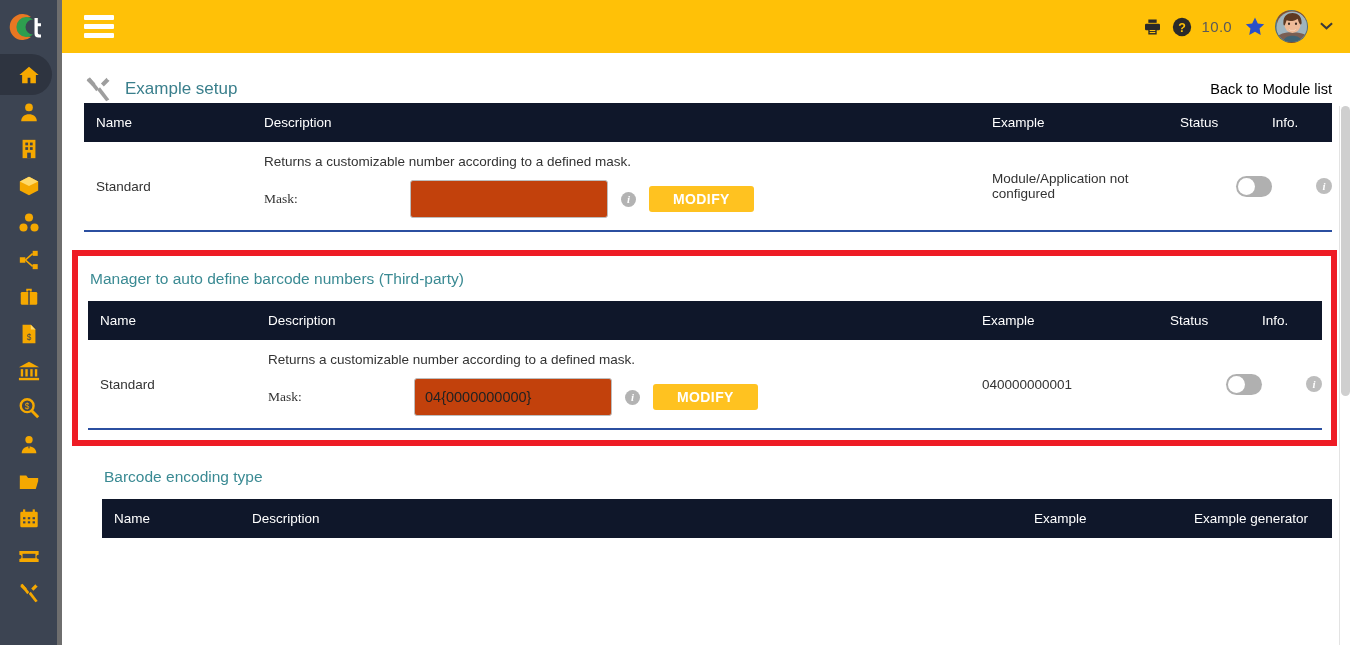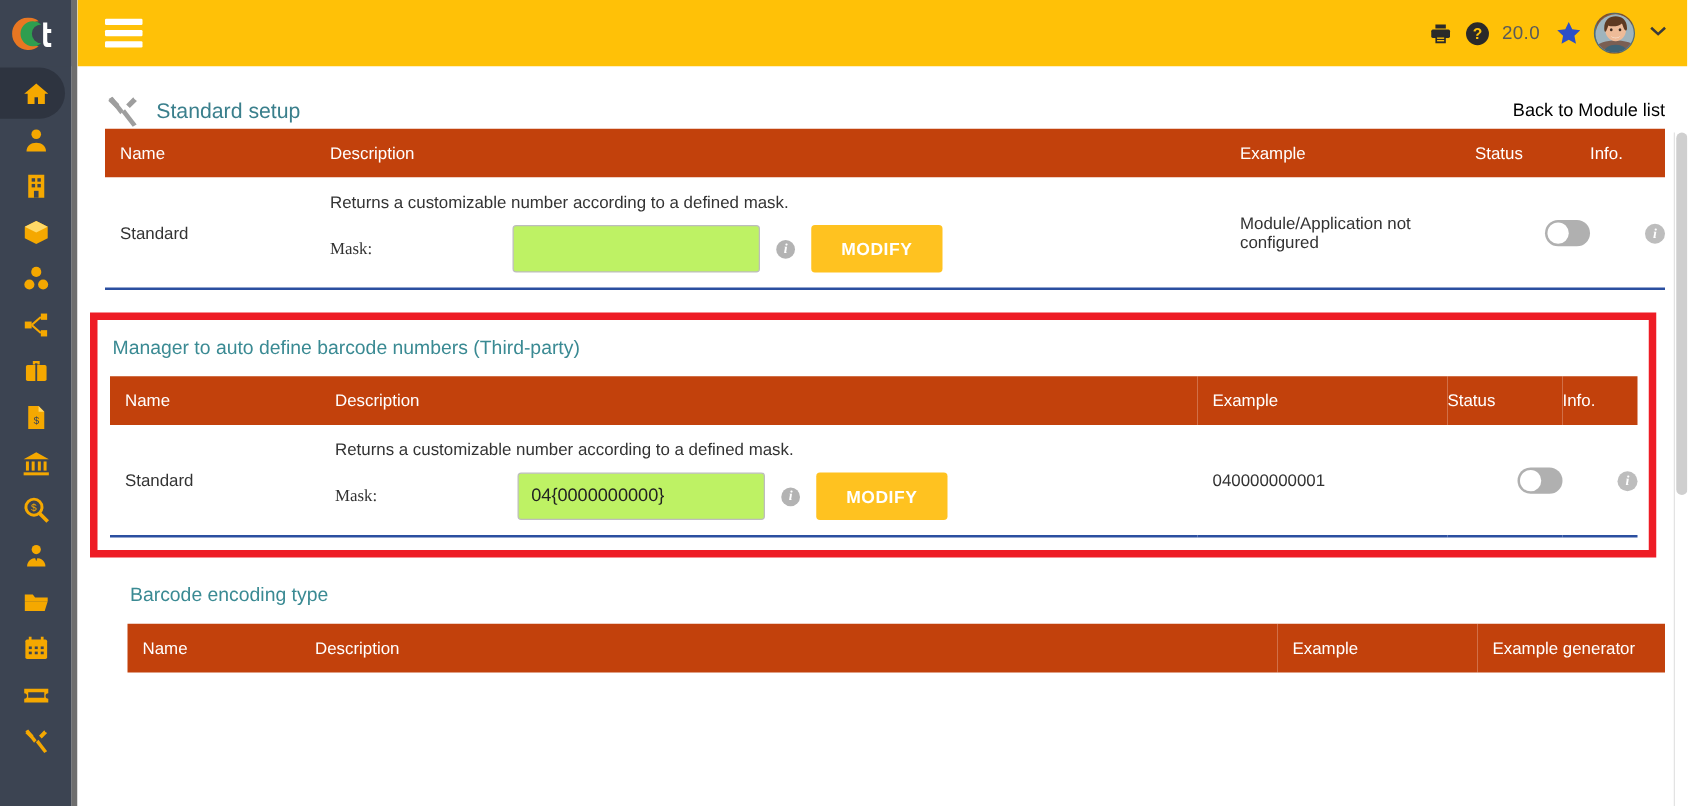--- a/index.html
+++ b/index.html
@@ -84,21 +84,21 @@
     margin-left: auto; font-size: 14.5px; color: #000000; cursor: pointer;
   }
 
   .section { padding: 0 18px 0 22px; }
   .section-title {
     font-size: 15.5px; color: #3a8a93; padding: 22px 0 13px 2px;
   }
 
   table.grid { width: 100%; border-collapse: collapse; table-layout: fixed; }
   table.grid thead th {
-    background: #c2410c;
+    background: #0f172a;
     color: #ffffff;
     font-size: 13.5px;
     font-weight: normal;
     text-align: left;
     padding: 12px 0 12px 12px;
     height: 30px;
   }
   table.grid tbody td {
     border-bottom: 2px solid #2b4fa0;
     font-size: 13.5px;
@@ -116,34 +116,34 @@
   th.center, td.center { text-align: right; padding-left: 0 !important; }
 
   .desc-line { font-size: 13.5px; color:#333; margin-bottom: 11px; }
   .mask-row { display: flex; align-items: center; gap: 0; }
   .mask-label { font-size: 13.5px; color:#333; width: 146px; font-family: Liberation Serif, serif; }
   .mask-input {
     width: 198px; height: 38px;
     border: 1px solid #bdbdbd; border-radius: 3px;
     padding: 0 10px; font-size: 14.5px; color:#222;
     font-family: "Liberation Sans", sans-serif;
-    background: #bef264; outline: none;
+    background: #c2410c; outline: none;
   }
   .info-dot {
     width: 15px; height: 15px; border-radius: 50%;
     background: #b3b3b3; color:#fff;
     font-size: 11px; font-weight: bold; font-style: italic;
     display: inline-flex; align-items:center; justify-content:center;
     margin: 0 13px; flex: 0 0 15px; cursor: pointer;
     font-family: "Liberation Serif", serif;
   }
   .btn-modify {
     background: #ffc220; color:#fff; border: none;
     font-size: 14px; font-weight: bold; letter-spacing: .4px;
-    padding: 0 24px; height: 38px; border-radius: 3px; cursor: pointer;
+    padding: 0 24px; height: 26px; border-radius: 3px; cursor: pointer;
     font-family: "Liberation Sans", sans-serif;
   }
   .toggle {
     display: inline-block; width: 36px; height: 21px;
     border-radius: 11px; background: #b0b0b0; position: relative;
     cursor: pointer; vertical-align: middle;
   }
   .toggle::after {
     content: ""; position: absolute; top: 2px; left: 2px;
     width: 17px; height: 17px; border-radius: 50%; background: #fff;
@@ -152,21 +152,21 @@
     width: 16px; height: 16px; border-radius: 50%;
     background: #bdbdbd; color:#fff;
     font-size: 11px; font-weight:bold; font-style: italic;
     display: inline-flex; align-items:center; justify-content:center;
     cursor: pointer; font-family: "Liberation Serif", serif;
   }
 
   
   .highlight-wrap {
     border: 6px solid #ee1c25;
-    margin: 18px 25px 0 10px;
+    margin: 18px 13px 0 10px;
     padding: 0 9px 10px 10px;
     position: relative;
   }
   .highlight-wrap .section-title { padding-top: 14px; }
   .highlight-wrap table.grid tbody td { border-bottom: 2px solid #2b4fa0; }
 
   
   .bottom-sec { padding: 0 18px 0 40px; }
   .bottom-sec .section-title { padding-top: 22px; padding-bottom: 13px; }
 
@@ -333,21 +333,21 @@
               <rect x="8.6" y="15.6" width="6.8" height="1.3" fill="#ffc107"></rect>
               <rect x="8.6" y="18" width="6.8" height="1.3" fill="#ffc107"></rect>
             </svg>
         </div>
         <div class="tb-icon">
           <svg width="20" height="20" viewBox="0 0 24 24">
               <circle cx="12" cy="12" r="11" fill="#2a2a2a"></circle>
               <text x="12" y="17.5" font-size="15" font-weight="bold" fill="#ffc107" text-anchor="middle" font-family="Liberation Sans">?</text>
             </svg>
         </div>
-        <div class="version-label">20.0</div>
+        <div class="version-label">10.0</div>
         <div class="tb-icon">
           <svg width="22" height="21" viewBox="0 0 24 24" fill="#2b4fc7">
               <path d="M12 1.8 15.2 8.5 22.5 9.4 17.2 14.4 18.6 21.6 12 18.1 5.4 21.6 6.8 14.4 1.5 9.4 8.8 8.5Z"></path>
             </svg>
         </div>
         <div class="avatar">
           <svg viewBox="0 0 34 34" width="33" height="33">
             <defs>
                 <clipPath id="av">
                   <circle cx="17" cy="17" r="16.5"></circle>
@@ -375,21 +375,21 @@
 
     <div class="content">
 
       <div class="page-head">
         <svg class="wrench-icon" viewBox="0 0 24 24" fill="#9e9e9e">
           <path d="M2.5 3.6 5.2 2.1l7.6 9.6-2.3 2.3Z"></path>
           <path d="M19.4 2.4 14.5 7.3l2.5 2.5 4.9-4.9a4.4 4.4 0 0 1-2.5-2.5Z"></path>
           <path d="M21.7 21.1 19 22.6l-7.6-9.7 2.3-2.3Z"></path>
           <path d="M4.7 2.2 9.8 7.2 7.3 9.7 2.2 4.8a4.4 4.4 0 0 0 2.5-2.6Z"></path>
         </svg>
-        <div class="page-title">Standard setup</div>
+        <div class="page-title">Example setup</div>
         <div class="back-link">Back to Module list</div>
       </div>
 
       <div class="section">
         <table class="grid">
           <colgroup>
             <col class="col-name">
               <col class="col-desc">
               <col class="col-example">
               <col class="col-status">

